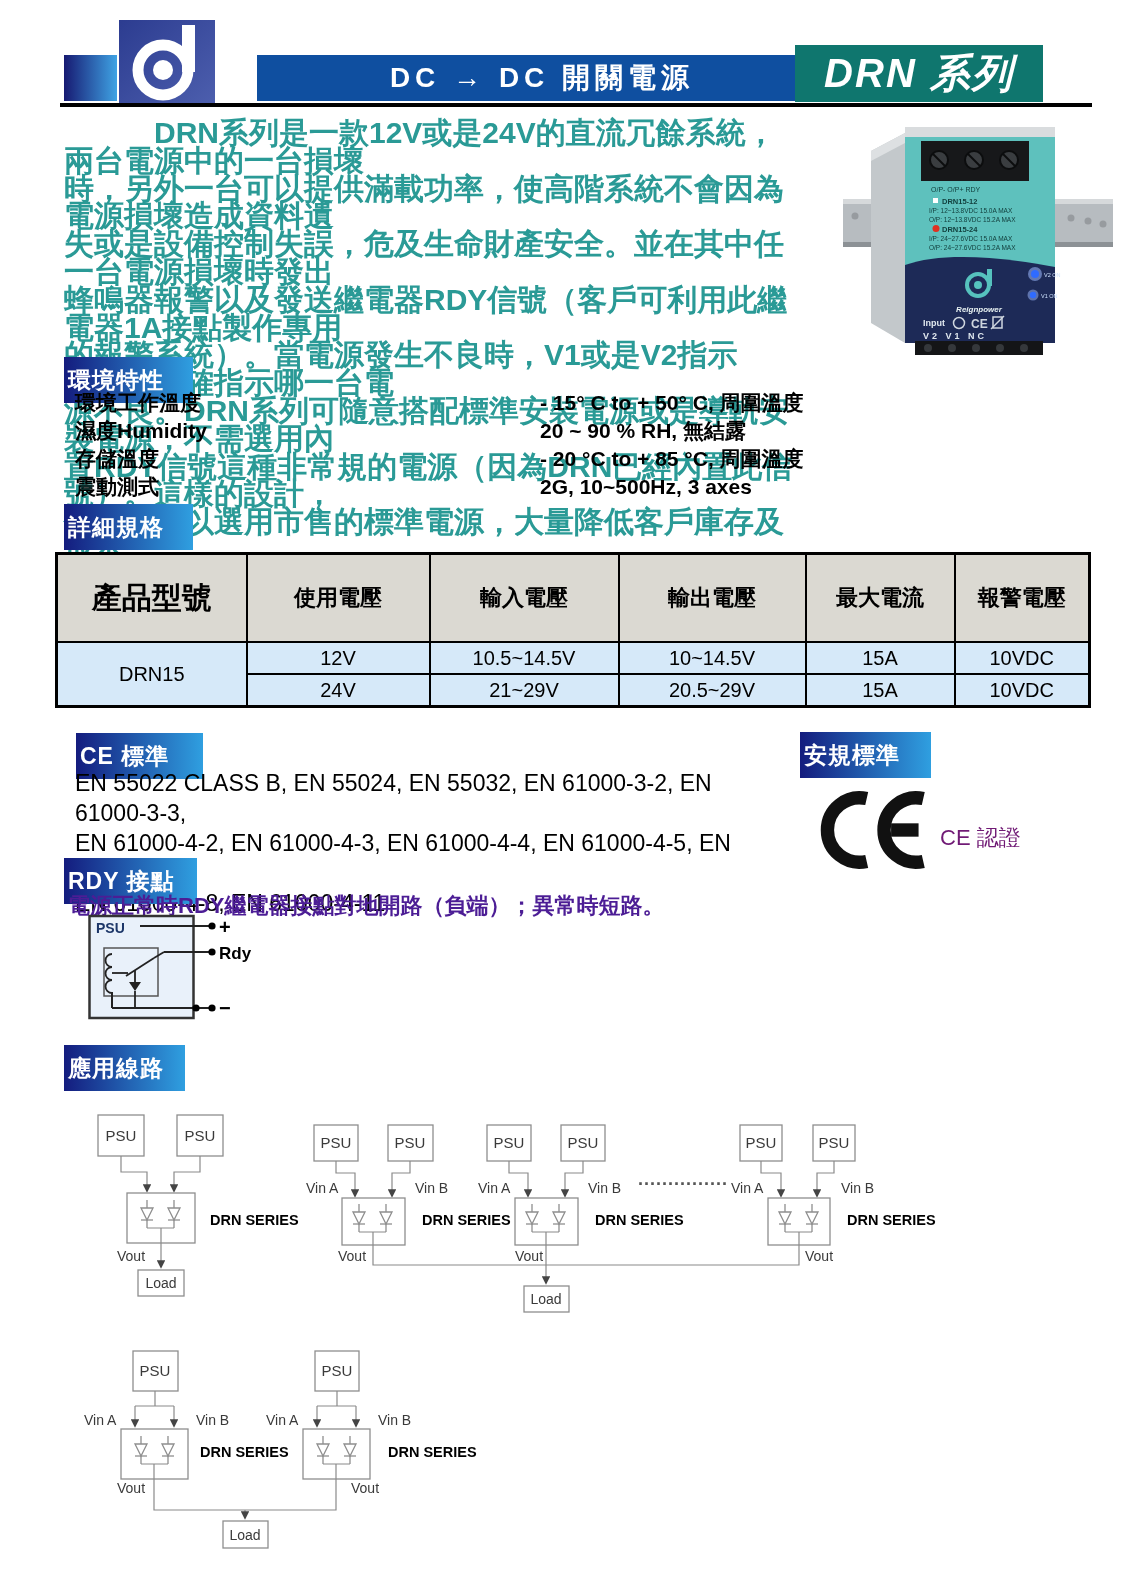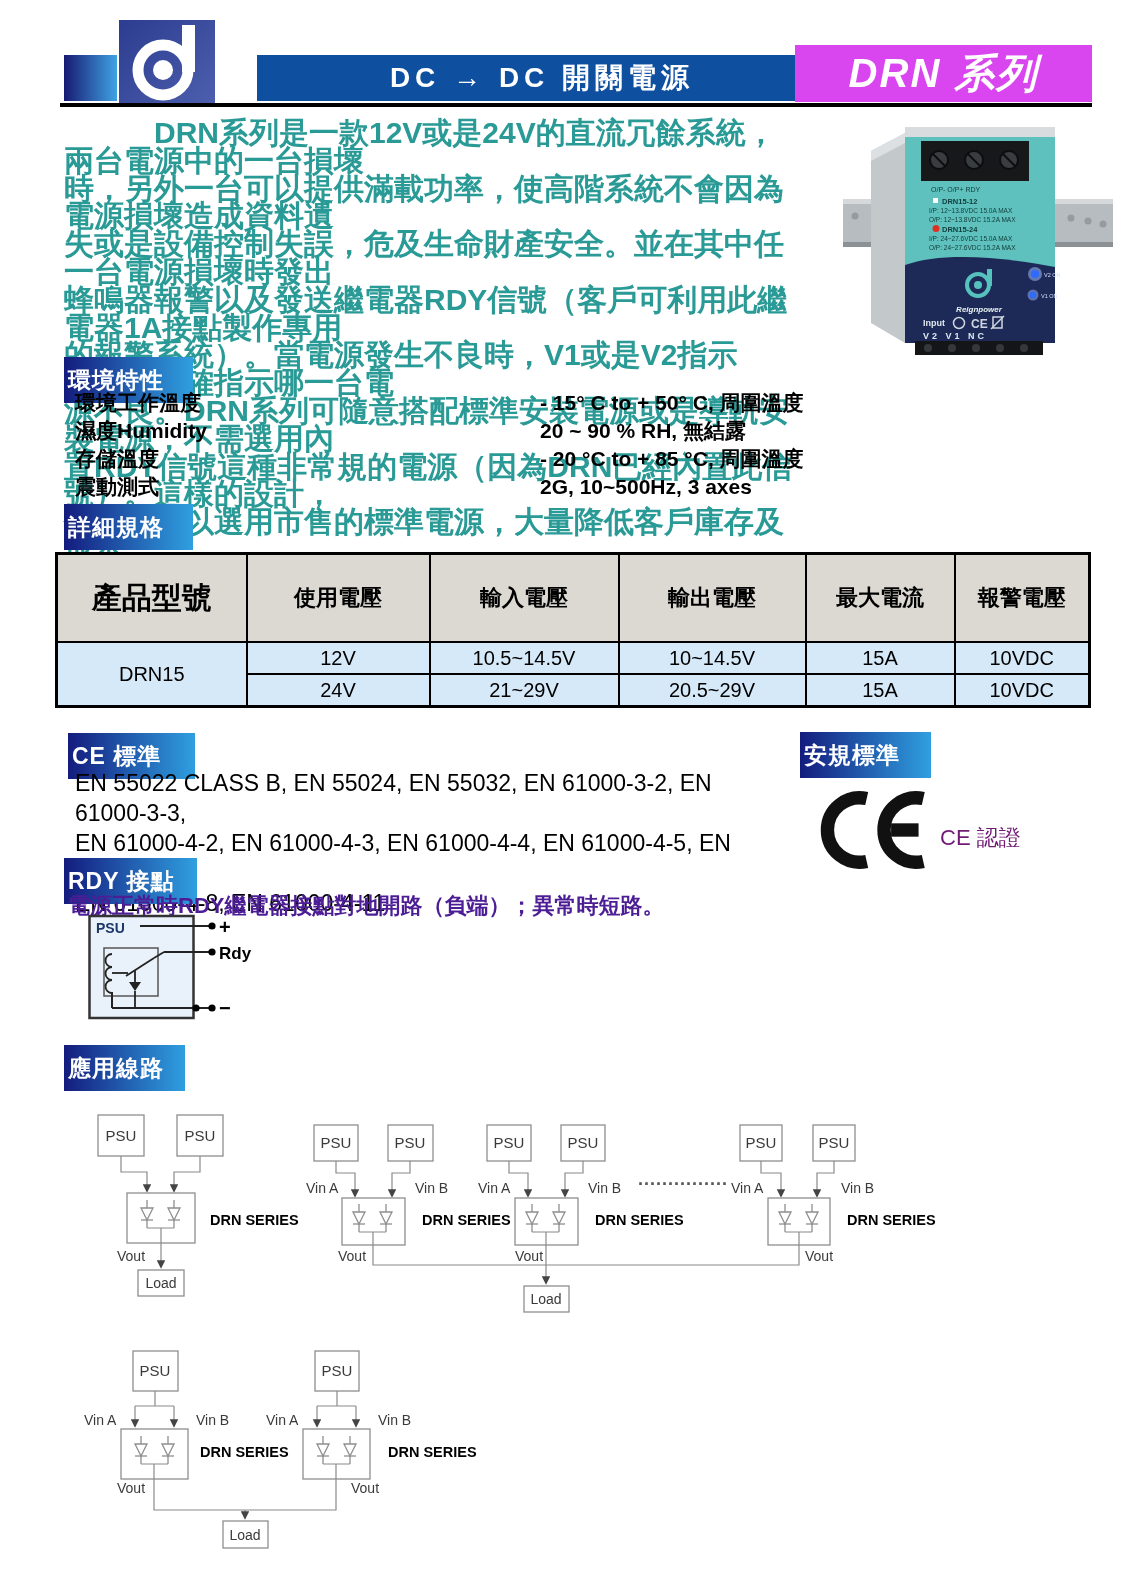--- a/index.html
+++ b/index.html
@@ -8,21 +8,21 @@
     font-family:"Liberation Sans", sans-serif;overflow:hidden;color:#000;
   }
   .abs{position:absolute;}
 
   
   #hdr-strip{left:64px;top:55px;width:53px;height:46px;background:linear-gradient(90deg,#171a72,#3fa3e4);}
   #hdr-logo{left:119px;top:20px;width:96px;height:86px;background:linear-gradient(135deg,#2c3c90,#4d5fae);}
   #hdr-bar{left:219px;top:55px;width:570px;height:46px;background:#0f4fa0;color:#fff;
            display:flex;align-items:center;justify-content:center;font-weight:bold;
            font-size:28px;letter-spacing:5px;margin-left:38px;}
-  #hdr-badge{left:795px;top:45px;width:297px;height:57px;background:#d946ef;color:#fff;
+  #hdr-badge{left:795px;top:45px;width:248px;height:57px;background:#0f766e;color:#fff;
            display:flex;align-items:center;justify-content:center;font-weight:bold;font-style:italic;
            font-size:40px;letter-spacing:2px;}
   #hdr-rule{left:60px;top:103px;width:1032px;height:4px;background:#000;}
 
   
   #intro{left:64px;top:119px;width:732px;font-size:30px;line-height:27.8px;font-weight:bold;
          color:#2a9a96;white-space:pre-line;}
 
   
   .sec{position:absolute;height:46px;box-sizing:border-box;display:flex;align-items:center;
@@ -213,21 +213,21 @@
   <tr>
     <td>24V</td>
     <td>21~29V</td>
     <td>20.5~29V</td>
     <td>15A</td>
     <td>10VDC</td>
   </tr>
 </tbody>
   </table>
 
-<div class="sec" style="left:68px;top:733px;width:127px;text-align:center;">CE 標準</div>
+<div class="sec" style="left:76px;top:733px;width:127px;text-align:center;">CE 標準</div>
 <div class="abs" id="ce-lines">EN 55022 CLASS B, EN 55024, EN 55032, EN 61000-3-2, EN 61000-3-3,
 EN 61000-4-2, EN 61000-4-3, EN 61000-4-4, EN 61000-4-5, EN 61000-4-6,
 EN 61000-4-8, EN 61000-4-11</div>
 
 <div class="sec" style="left:800px;top:732px;width:131px;">安規標準</div>
 <div class="abs" style="left:818px;top:786px;width:110px;height:88px;">
   <svg width="110" height="88" viewBox="0 0 140 100">
     <path d="M 62 10 A 41 41 0 1 0 62 90" fill="none" stroke="#111" stroke-width="17"></path>
     <path d="M 134 10 A 41 41 0 1 0 134 90" fill="none" stroke="#111" stroke-width="17"></path>
     <path d="M 93 50 H 128" fill="none" stroke="#111" stroke-width="17"></path>

